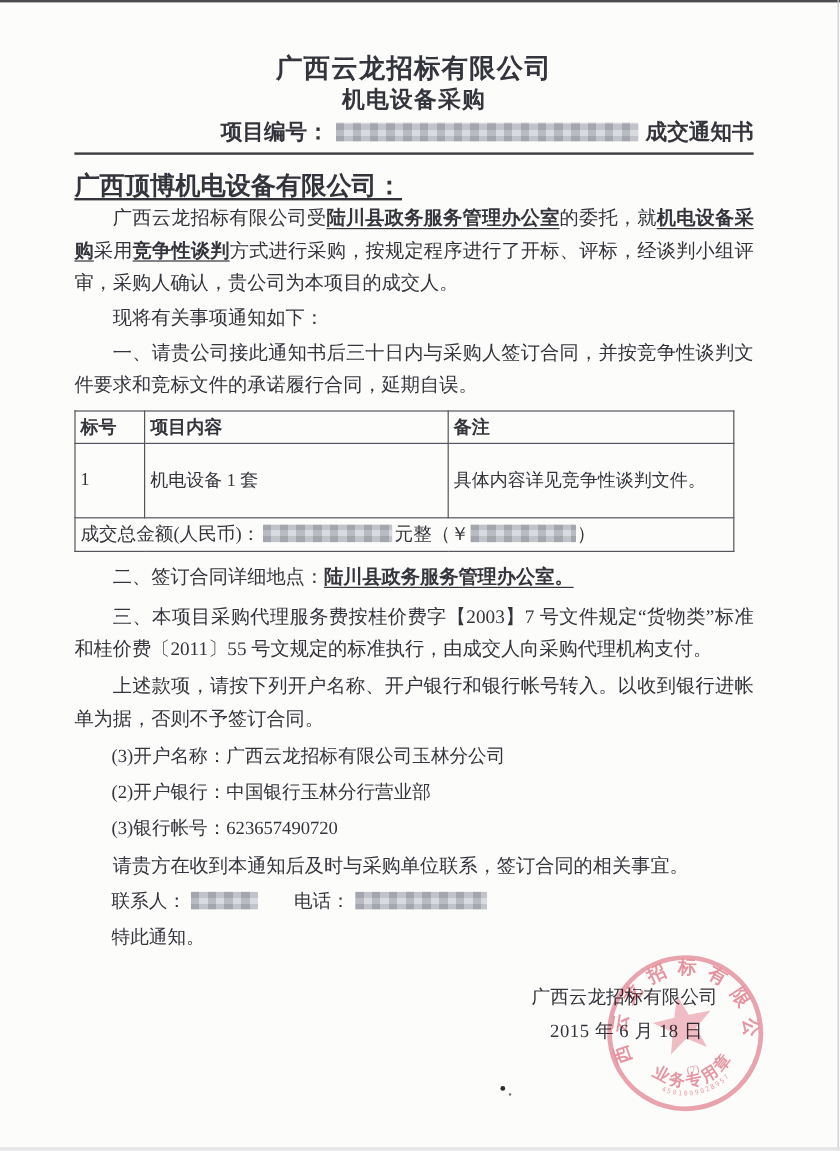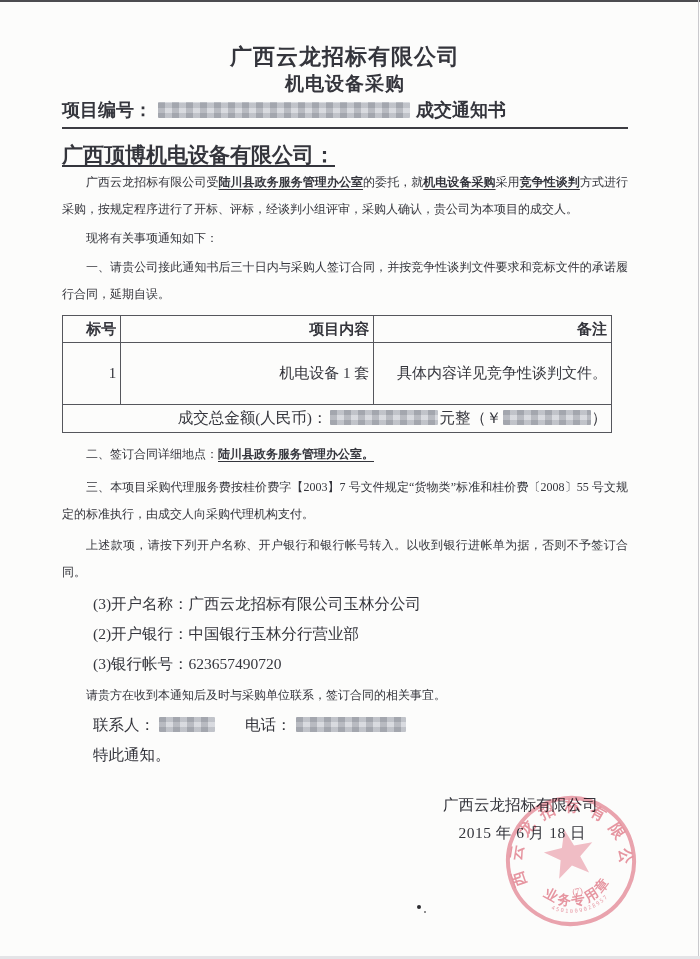--- a/index.html
+++ b/index.html
@@ -16,21 +16,21 @@
   .scan-edge-right  { position:absolute; top:0; bottom:0; right:1px; width:1px; background:#c9c9cd; }
   .scan-edge-bottom { position:absolute; bottom:0; left:0; right:0; height:3px; background:#e4e4e7; }
   .speck { position:absolute; background:#2c2c30; border-radius:50%; }
   .speck1 { left:417px; top:905px; width:4px; height:4px; }
   .speck2 { left:424px; top:911px; width:2px; height:2px; opacity:.7; }
 
   .page { position:relative; padding:44px 72px 0 62px; }
 
   .title-main  { text-align:center; font-size:22px; font-weight:700; letter-spacing:1px; line-height:26px; }
   .title-sub   { text-align:center; font-size:19px; font-weight:700; letter-spacing:1px; line-height:24px; margin-top:2px; }
-  .title-proj  { text-align:left; font-size:18px; font-weight:700; line-height:24px; margin-top:2px; white-space:nowrap; }
+  .title-proj  { text-align:right; font-size:18px; font-weight:700; line-height:24px; margin-top:2px; white-space:nowrap; }
   .head-rule   { border:none; border-top:2px solid #3c3c42; margin-top:5px; }
 
   
   .redact {
     display:inline-block; height:15px; vertical-align:-2px; border-radius:1px;
     background:
       repeating-linear-gradient(90deg, rgba(118,122,133,.38) 0 7px, rgba(196,199,207,.30) 7px 14px),
       repeating-linear-gradient(0deg, rgba(140,144,154,.45) 0 5px, rgba(212,214,220,.35) 5px 10px);
     background-color:#e9eaec;
   }
@@ -38,29 +38,29 @@
   .redact-amount1 { width:108px; margin:0 2px; }
   .redact-amount2 { width:88px;  margin:0 1px; }
   .redact-contact { width:56px;  margin:0 4px; }
   .redact-phone   { width:110px; margin:0 4px; }
 
   .addressee {
     margin-top:14px; font-size:21px; font-weight:700;
     text-decoration:underline; text-underline-offset:3px; line-height:24px;
   }
   .para {
-    font-size:12px; line-height:27px; text-align:justify; text-indent:2em; margin-top:2px;
+    font-size:16px; line-height:27px; text-align:justify; text-indent:2em; margin-top:2px;
   }
   .bu { font-weight:700; text-decoration:underline; text-underline-offset:3px; }
 
   table.award {
     width:550px; margin-top:7px; border-collapse:collapse;
     font-size:15px;
   }
-  table.award th, table.award td { border:1.6px solid #55565c; text-align:right; padding:3px 4px; }
+  table.award th, table.award td { border:1.6px solid #55565c; text-align:left; padding:3px 4px; }
   table.award th { font-weight:700; height:27px; }
   td.cell-no   { width:57px; }
   td.cell-item { width:248px; height:62px; }
   td.cell-note { width:233px; }
   td.total-cell { text-align:left; height:27px; padding-left:7px; font-size:15.5px; }
 
   .sec { margin-top:8px; }
   .bank-line { font-size:15.5px; line-height:28px; text-indent:2em; margin-top:2px; }
 
   .signature { margin-top:22px; text-align:right; font-size:15.5px; line-height:28px; }
@@ -109,21 +109,21 @@
       <td class="cell-note">具体内容详见竞争性谈判文件。</td>
     </tr>
     <tr>
       <td class="total-cell" colspan="3"><span>成交总金额(人民币)：</span><span class="redact redact-amount1"></span><span>元整（￥</span><span class="redact redact-amount2"></span><span>）</span></td>
     </tr>
   </tbody>
     </table>
 
   <p class="para sec"><span>二、签订合同详细地点：</span><span class="bu">陆川县政务服务管理办公室。</span></p>
 
-  <p class="para" style="margin-top:6px">三、本项目采购代理服务费按桂价费字【2003】7 号文件规定“货物类”标准和桂价费〔2008〕55 号文规定的标准执行，由成交人向采购代理机构支付。</p>
+  <p class="para" style="margin-top:6px">三、本项目采购代理服务费按桂价费字【2003】7 号文件规定“货物类”标准和桂价费〔2011〕55 号文规定的标准执行，由成交人向采购代理机构支付。</p>
 
   <p class="para" style="margin-top:4px">上述款项，请按下列开户名称、开户银行和银行帐号转入。以收到银行进帐单为据，否则不予签订合同。</p>
 
   <div class="bank-line" style="margin-top:4px">(3)开户名称：广西云龙招标有限公司玉林分公司</div>
   <div class="bank-line">(2)开户银行：中国银行玉林分行营业部</div>
   <div class="bank-line">(3)银行帐号：623657490720</div>
 
   <p class="para" style="margin-top:4px">请贵方在收到本通知后及时与采购单位联系，签订合同的相关事宜。</p>
 
 

